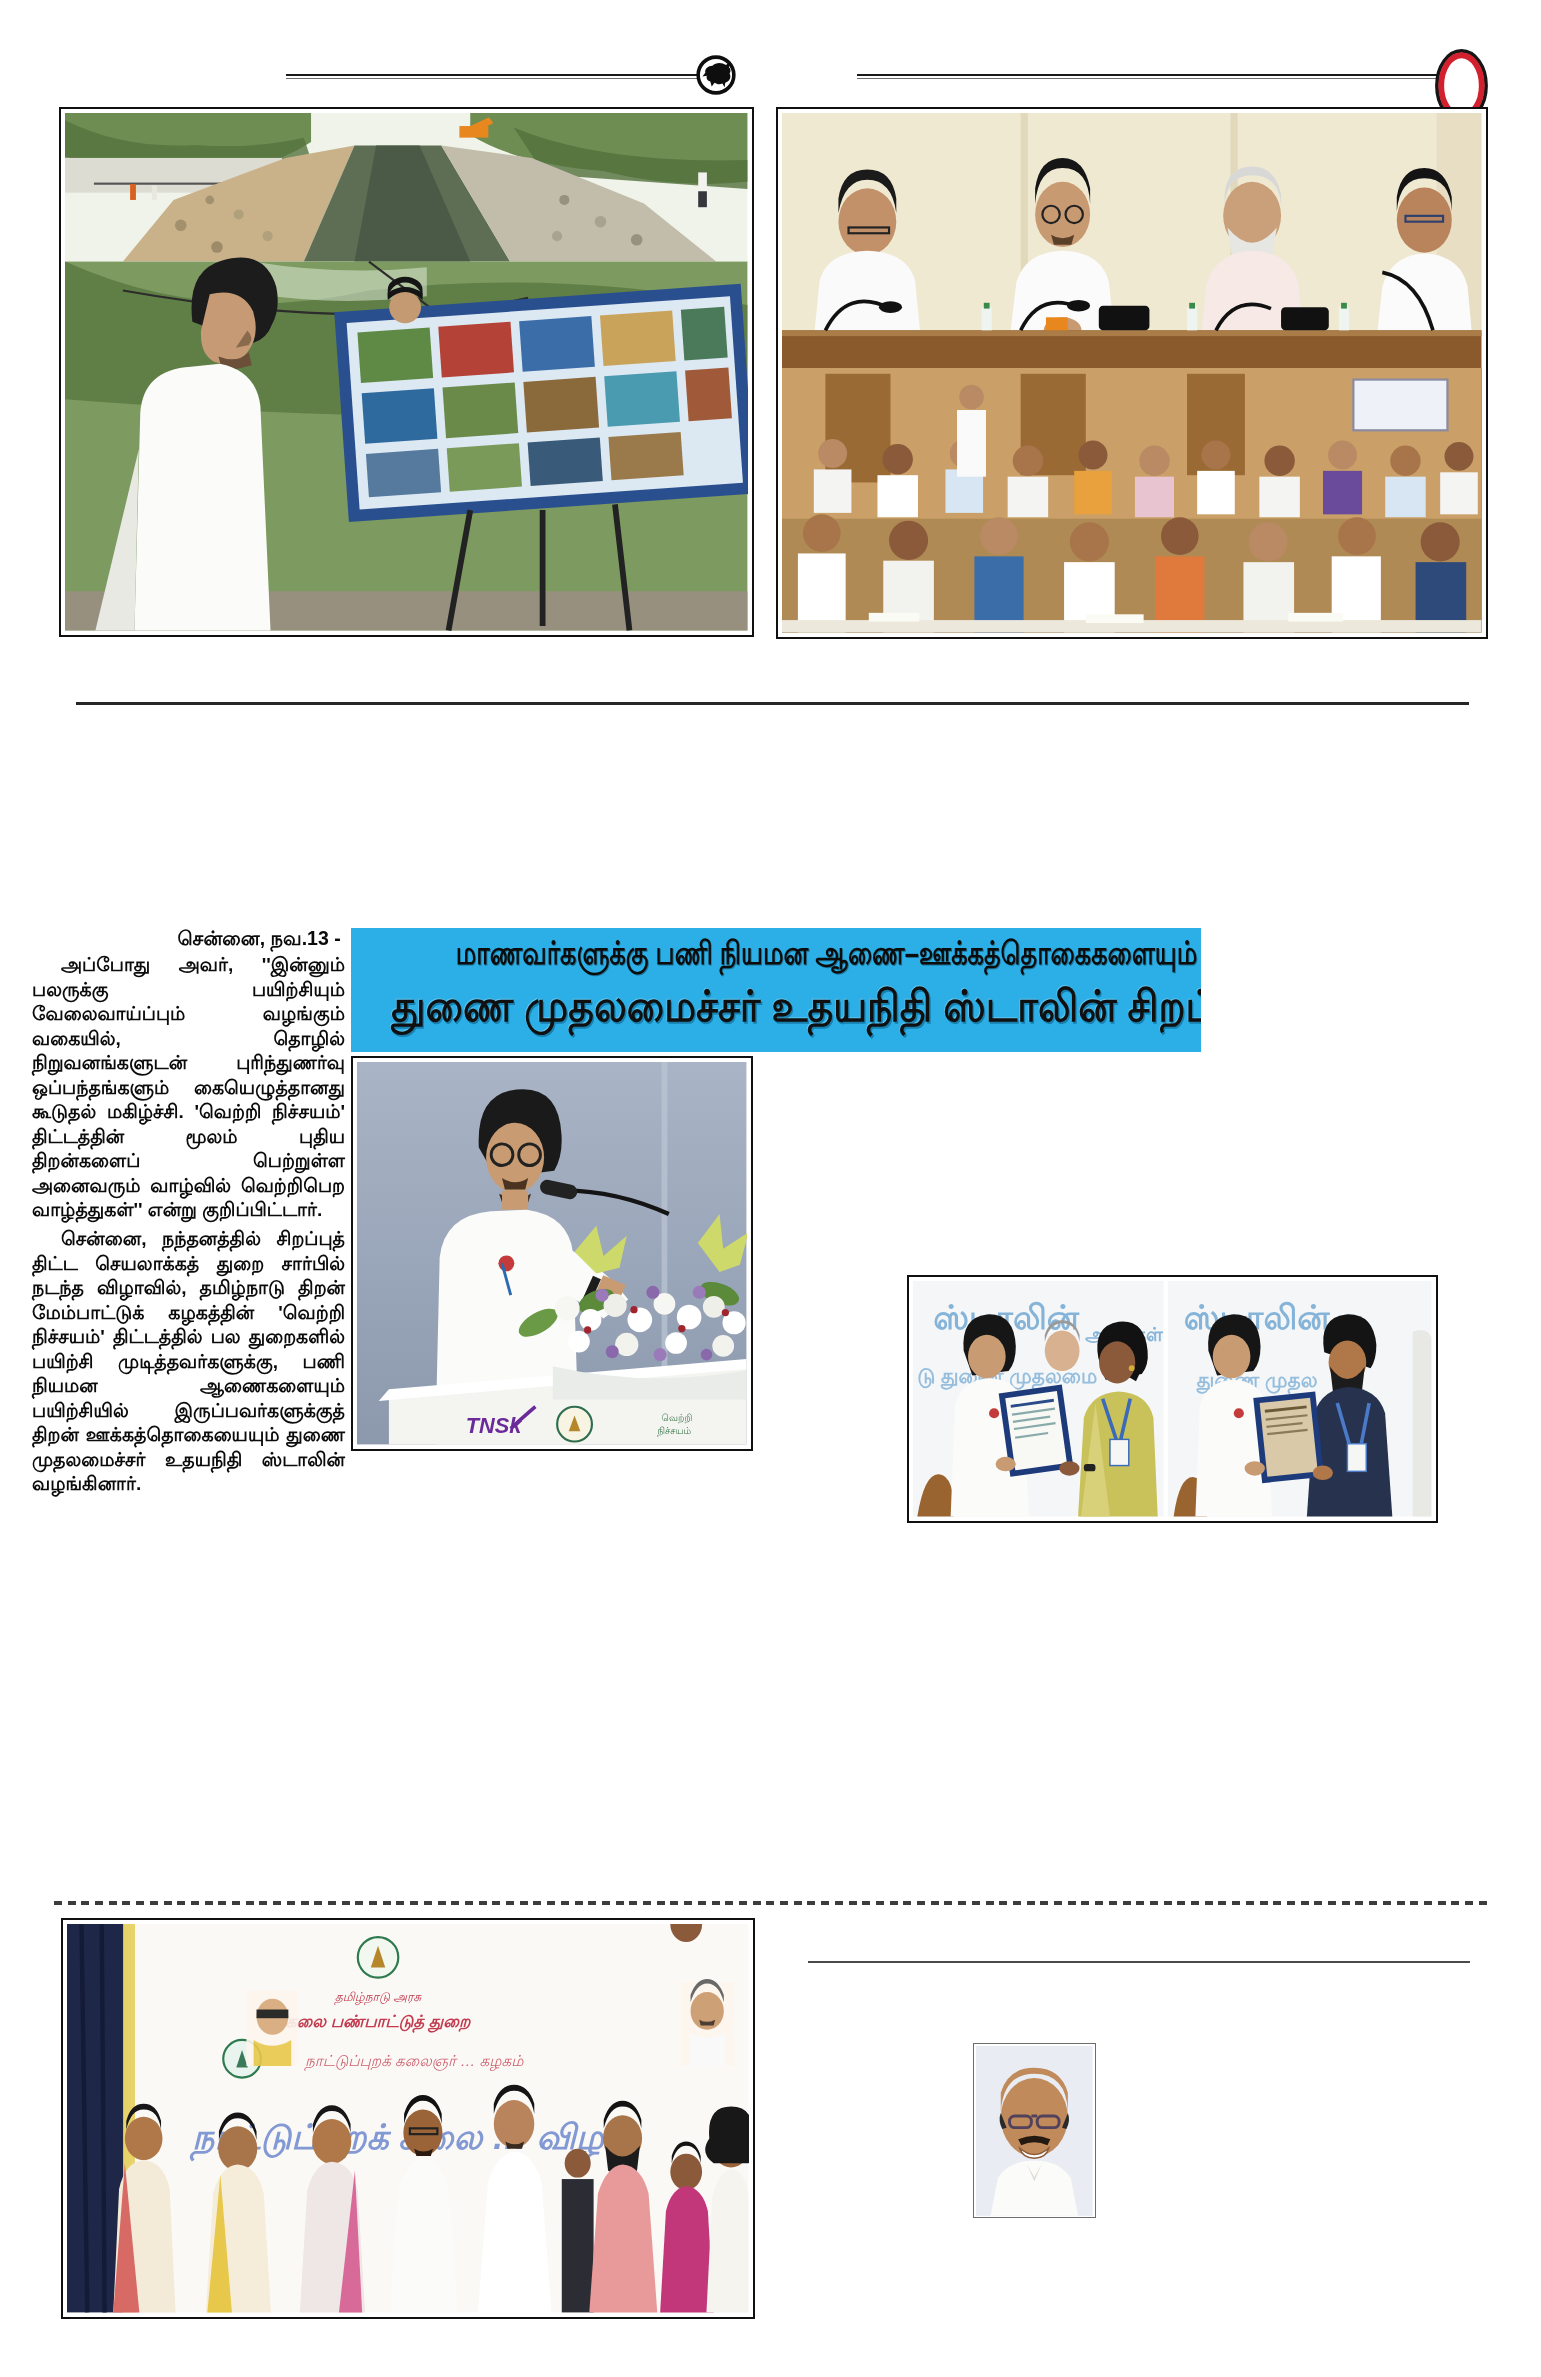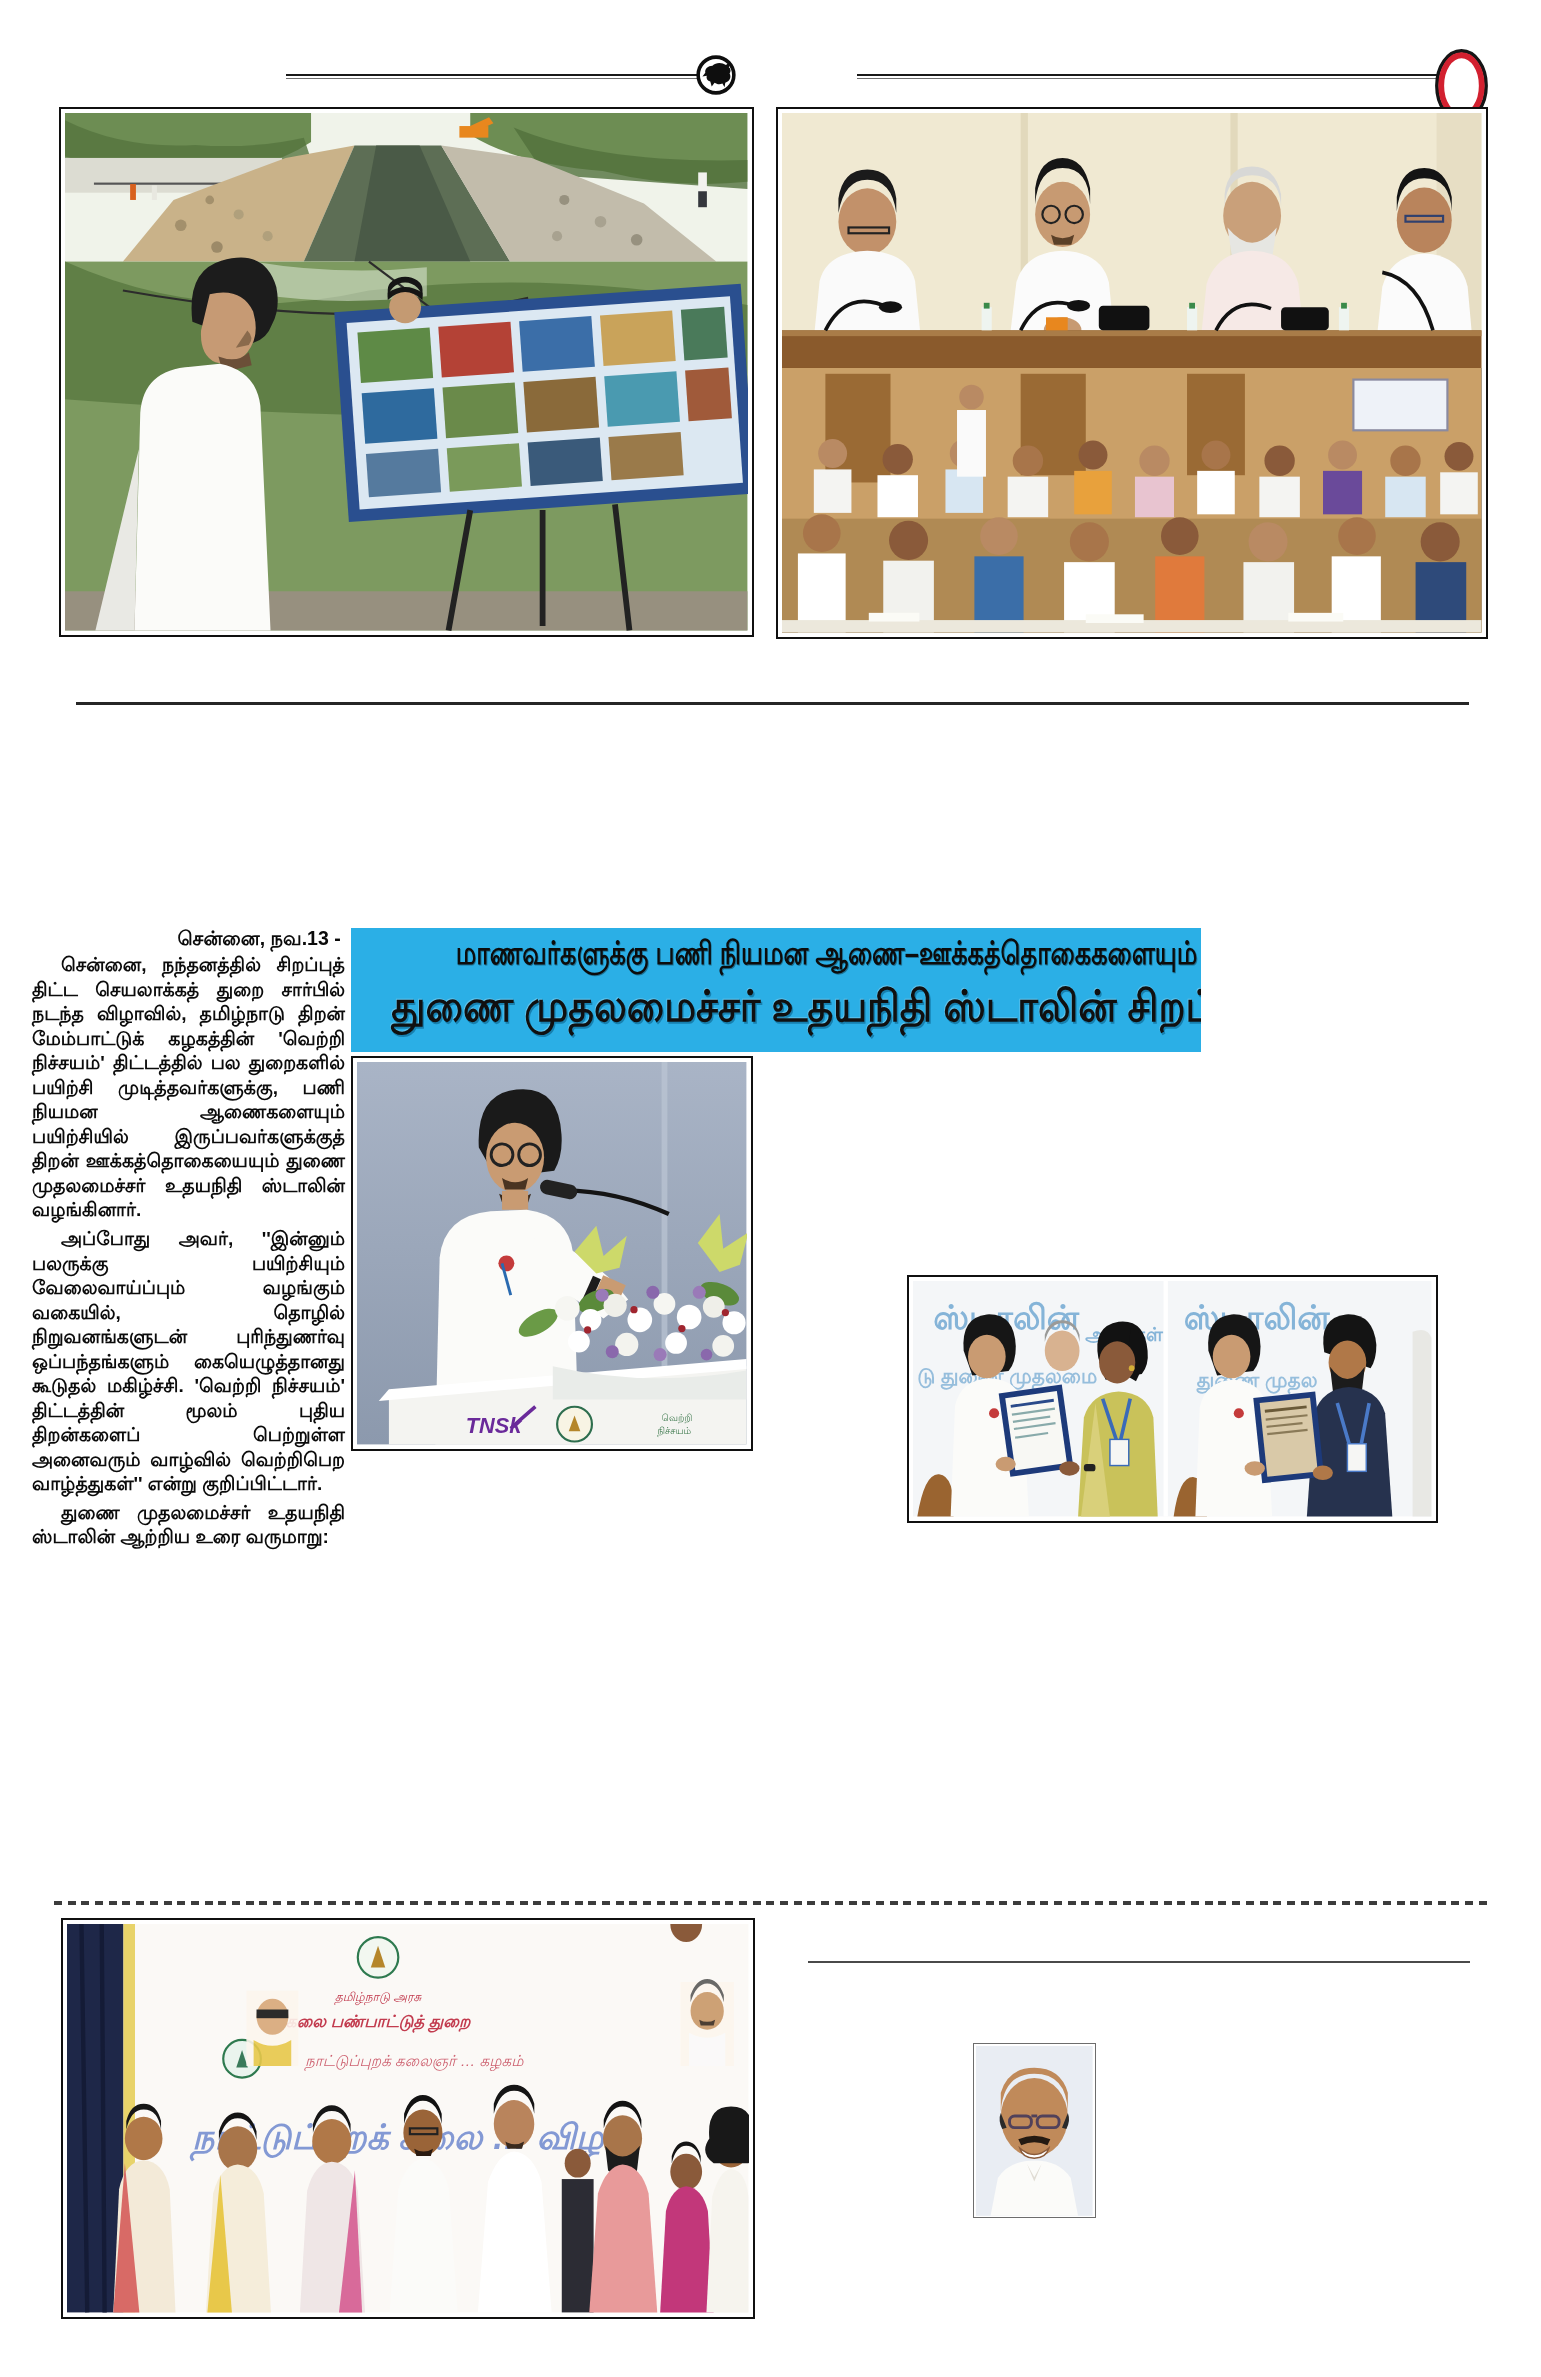--- a/index.html
+++ b/index.html
@@ -246,23 +246,22 @@
         <circle cx="262" cy="392" r="17" fill="#b98a63"></circle>
         <rect x="242" y="410" width="40" height="92" fill="#fafafa"></rect>
       </g>
     </svg>
   </figure>
 
   <div class="abs rule-mid" style="left:76px;top:702px;width:1393px;"></div>
 
   <section class="abs article" style="left:32px;top:926px;width:313px;">
     <span class="dateline">சென்னை, நவ.13 -</span>
+    <p>அப்போது அவர், ''இன்னும் பலருக்கு பயிற்சியும் வேலைவாய்ப்பும் வழங்கும் வகையில், தொழில் நிறுவனங்களுடன் புரிந்துணர்வு ஒப்பந்தங்களும் கையெழுத்தானது கூடுதல் மகிழ்ச்சி. 'வெற்றி நிச்சயம்' திட்டத்தின் மூலம் புதிய திறன்களைப் பெற்றுள்ள அனைவரும் வாழ்வில் வெற்றிபெற வாழ்த்துகள்'' என்று குறிப்பிட்டார்.</p>
     <p>சென்னை, நந்தனத்தில் சிறப்புத் திட்ட செயலாக்கத் துறை சார்பில் நடந்த விழாவில், தமிழ்நாடு திறன் மேம்பாட்டுக் கழகத்தின் 'வெற்றி நிச்சயம்' திட்டத்தில் பல துறைகளில் பயிற்சி முடித்தவர்களுக்கு, பணி நியமன ஆணைகளையும் பயிற்சியில் இருப்பவர்களுக்குத் திறன் ஊக்கத்தொகையையும் துணை முதலமைச்சர் உதயநிதி ஸ்டாலின் வழங்கினார்.</p>
-    <p>அப்போது அவர், ''இன்னும் பலருக்கு பயிற்சியும் வேலைவாய்ப்பும் வழங்கும் வகையில், தொழில் நிறுவனங்களுடன் புரிந்துணர்வு ஒப்பந்தங்களும் கையெழுத்தானது கூடுதல் மகிழ்ச்சி. 'வெற்றி நிச்சயம்' திட்டத்தின் மூலம் புதிய திறன்களைப் பெற்றுள்ள அனைவரும் வாழ்வில் வெற்றிபெற வாழ்த்துகள்'' என்று குறிப்பிட்டார்.</p>
-    <p>துணை முதலமைச்சர் உதயநிதி ஸ்டாலின் ஆற்றிய உரை வருமாறு:</p>
   </section>
 
   <header class="abs banner" style="left:351px;top:928px;width:850px;height:124px;">
     <span class="kicker"><span>மாணவர்களுக்கு பணி நியமன ஆணை–ஊக்கத்தொகைகளையும் வழங்கி</span></span>
     <span class="mainline"><span>துணை முதலமைச்சர் உதயநிதி ஸ்டாலின் சிறப்புரை!</span></span>
   </header>
 
   <figure class="abs photo" style="left:351px;top:1056px;width:402px;height:395px;margin:0;">
     <svg viewBox="0 0 537 528" preserveAspectRatio="none">
       <defs>

